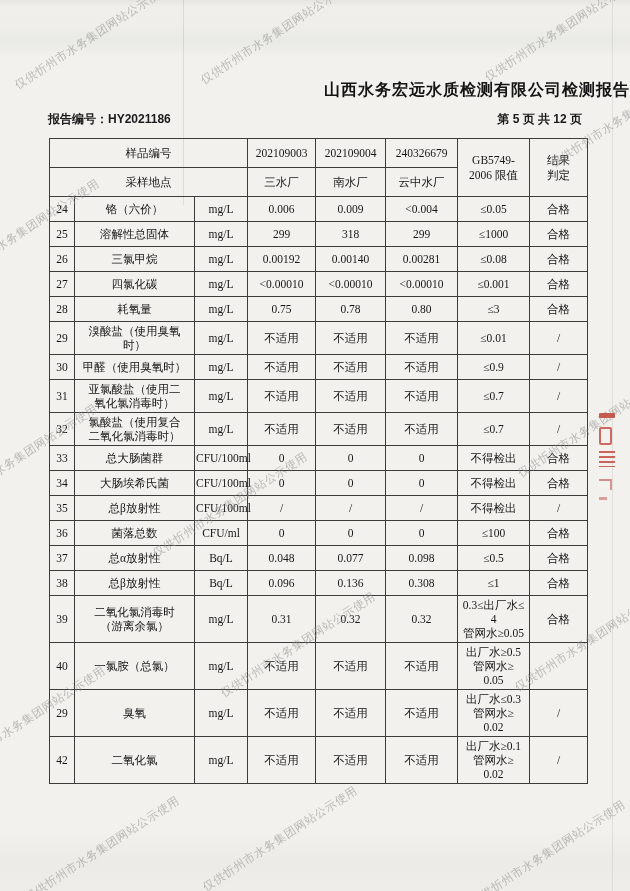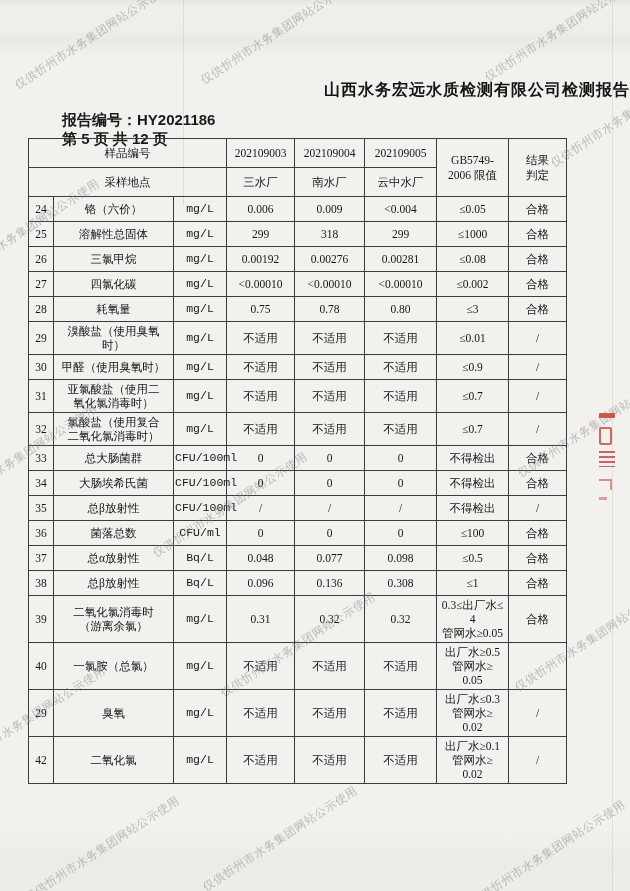--- a/index.html
+++ b/index.html
@@ -10,38 +10,37 @@
     overflow:hidden;
     font-family:"Liberation Serif","DejaVu Serif",serif;
     color:#1c1c1c;
   }
   .title {
     position:absolute; top:80px; left:0; width:100%;
     text-align:right; font-family:"Liberation Sans","DejaVu Sans",sans-serif;
     font-weight:bold; font-size:16px; letter-spacing:1px; color:#141414;
   }
   .meta {
-    position:absolute; top:111px; left:62px; right:48px;
+    position:absolute; top:111px; left:48px; right:48px;
     display:flex; justify-content:space-between;
-    font-size:15px; font-weight:600; color:#1a1a1a;
+    font-size:12px; font-weight:600; color:#1a1a1a;
     font-family:"Liberation Sans","DejaVu Sans",sans-serif;
-    flex-direction:column;
   }
   table.report {
-    position:absolute; left:28px; top:138px; width:538px;
+    position:absolute; left:49px; top:138px; width:538px;
     border-collapse:collapse; table-layout:fixed;
   }
   table.report td {
     border:1px solid #3c3c3a; text-align:center; vertical-align:middle;
     font-size:11.5px; line-height:1.22; padding:2px 1px; color:#161616;
   }
   thead td { height:24px; }
   tbody tr { height:25px; }
   .prewrap { white-space:pre-line; }
-  .c-unit { font-size:10px;font-family:Liberation Mono, monospace; }
+  .c-unit { font-size:10px; }
   .c-limit { font-size:10.5px; }
   .c-name { padding-left:3px; padding-right:3px; }
   
   .wm {
     position:absolute; white-space:nowrap; z-index:5; pointer-events:none;
     font-family:"Liberation Sans","DejaVu Sans",sans-serif;
     font-size:11.5px; letter-spacing:.6px; color:rgba(138,138,134,.55);
     transform:rotate(-33deg); transform-origin:0 0;
   }
   .wm1{left:12px;top:80px;} .wm2{left:198px;top:75px;} .wm3{left:482px;top:72px;}
@@ -85,21 +84,21 @@
         <col style="width:70px">
         <col style="width:72px">
       <col style="width:72px">
         <col style="width:58px">
     </colgroup>
     <thead>
       <tr>
         <td colspan="3">样品编号</td>
         <td>202109003</td>
         <td>202109004</td>
-        <td>202109005</td>
+        <td>240326679</td>
         <td rowspan="2" class="prewrap">GB5749-
 2006 限值</td>
         <td rowspan="2" class="prewrap">结果
 判定</td>
       </tr>
       <tr>
         <td colspan="3">采样地点</td>
         <td>三水厂</td>
         <td>南水厂</td>
         <td>云中水厂</td>
@@ -127,34 +126,34 @@
           <td>299</td>
           <td class="c-limit prewrap">≤1000</td>
           <td class="c-result">合格</td>
         </tr>
 
         <tr>
           <td class="c-no">26</td>
           <td class="c-name prewrap">三氯甲烷</td>
           <td class="c-unit">mg/L</td>
           <td>0.00192</td>
-          <td>0.00276</td>
+          <td>0.00140</td>
           <td>0.00281</td>
           <td class="c-limit prewrap">≤0.08</td>
           <td class="c-result">合格</td>
         </tr>
 
         <tr>
           <td class="c-no">27</td>
           <td class="c-name prewrap">四氯化碳</td>
           <td class="c-unit">mg/L</td>
           <td>&lt;0.00010</td>
           <td>&lt;0.00010</td>
           <td>&lt;0.00010</td>
-          <td class="c-limit prewrap">≤0.002</td>
+          <td class="c-limit prewrap">≤0.001</td>
           <td class="c-result">合格</td>
         </tr>
 
         <tr>
           <td class="c-no">28</td>
           <td class="c-name prewrap">耗氧量</td>
           <td class="c-unit">mg/L</td>
           <td>0.75</td>
           <td>0.78</td>
           <td>0.80</td>

